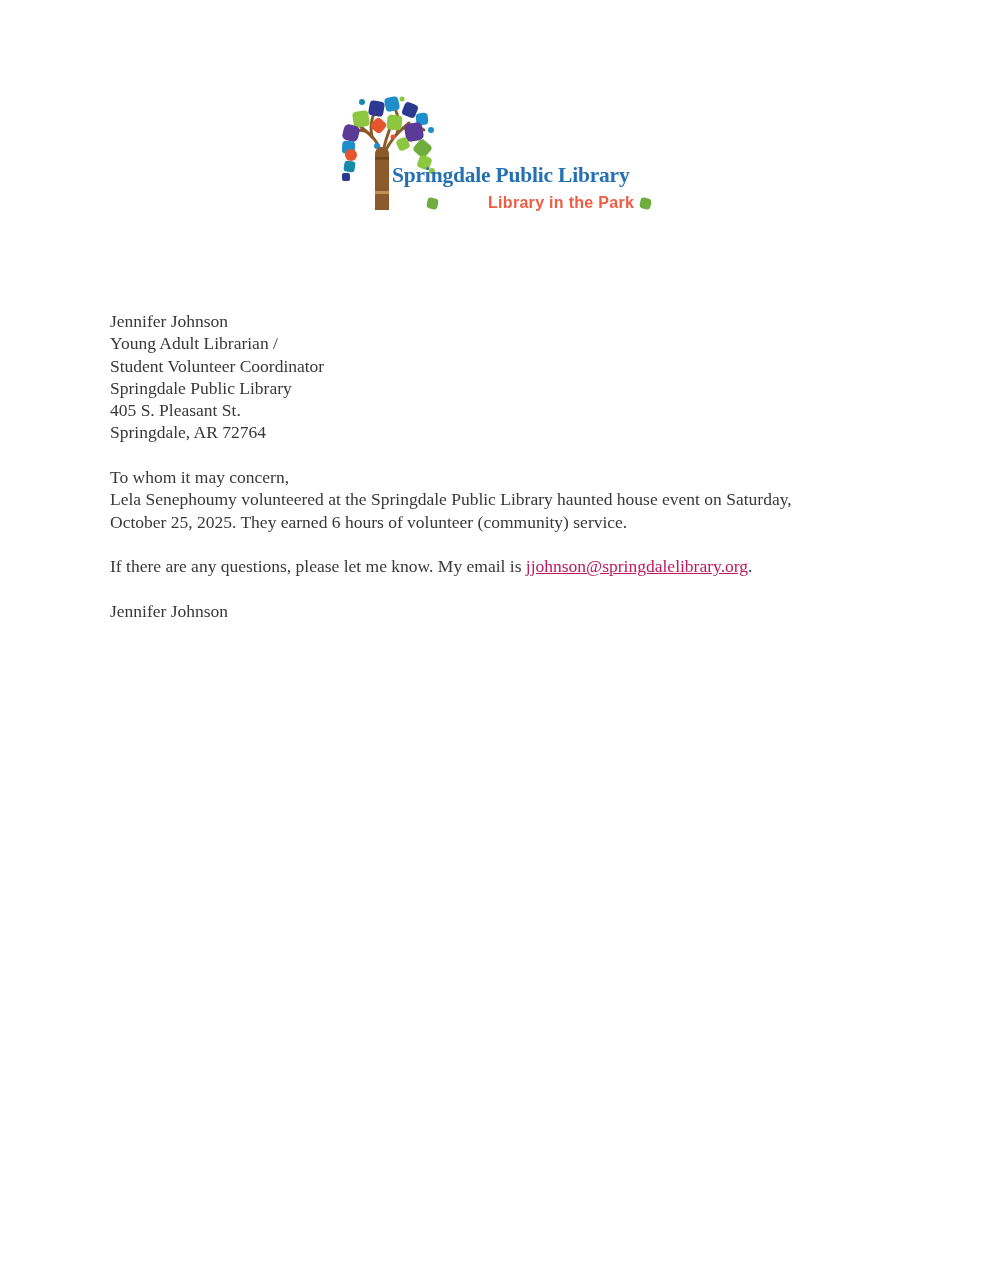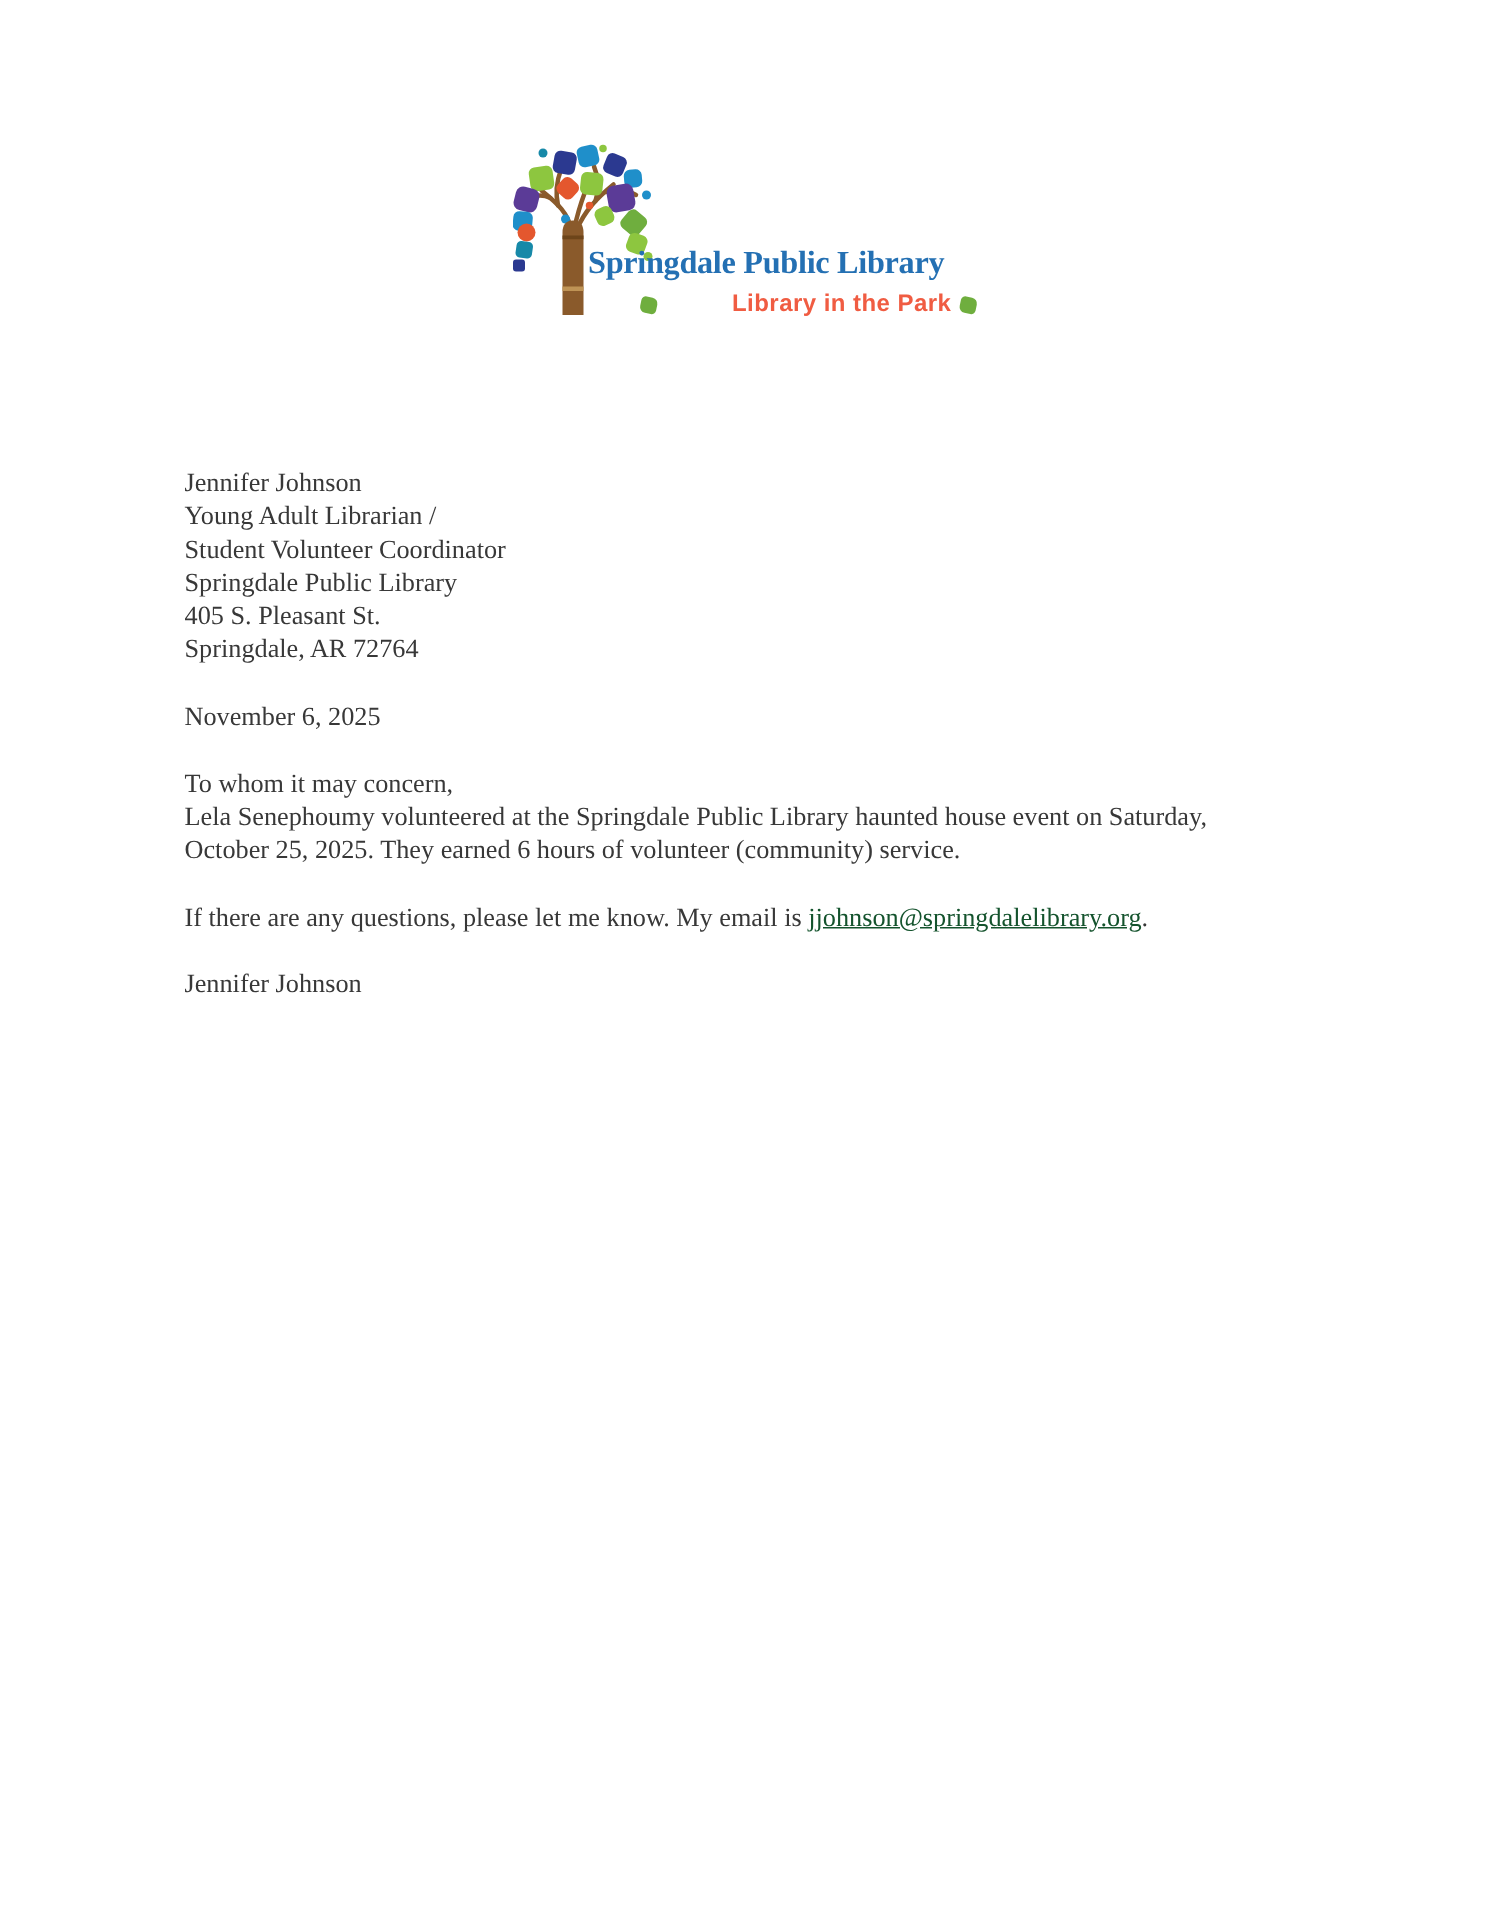--- a/index.html
+++ b/index.html
@@ -20,24 +20,24 @@
   .tagline-text {
     font-family:"Liberation Sans", sans-serif; font-weight:700;
     font-size:16px; color:#f05c42; letter-spacing:0.3px; white-space:nowrap;margin-left:44px;
   }
   .leaf {
     width:11px; height:11px; background:#6fae3e;
     border-radius:3px 4px 3px 4px; display:inline-block; transform:rotate(12deg);
   }
   .letter {
     position:absolute; left:110px; top:310px; width:770px;
-    font-size:17.5px; line-height:22.3px; color:#383838;margin-left:13px;
+    font-size:17.5px; line-height:22.3px; color:#383838;
   }
   .letter p { margin:0 0 22.3px 0; white-space:pre-line; }
-  .letter a { color:#14532d; text-decoration:underline; }
+  .letter a { color:#be185d; text-decoration:underline; }
 </style>
 </head>
 <body>
 
 <div class="page">
 
   <svg class="tree" viewBox="0 0 96 126" aria-hidden="true">
     <g stroke="#8a5a2b" stroke-width="3" fill="none" stroke-linecap="round">
       <path d="M39,58 C37,46 30,40 19,31"></path>
       <path d="M30,41 C28,32 29,25 32,17"></path>
@@ -84,21 +84,20 @@
     <span class="leaf"></span>
   </div>
 
   <div class="letter">
     <p>Jennifer Johnson
 Young Adult Librarian /
 Student Volunteer Coordinator
 Springdale Public Library
 405 S. Pleasant St.
 Springdale, AR 72764</p>
-    <p>November 6, 2025</p>
     <p>To whom it may concern,
 Lela Senephoumy volunteered at the Springdale Public Library haunted house event on Saturday,
 October 25, 2025. They earned 6 hours of volunteer (community) service.</p>
     <p><span>If there are any questions, please let me know. My email is </span><a href="#">jjohnson@springdalelibrary.org</a><span>.</span></p>
     <p>Jennifer Johnson</p>
   </div>
 
 </div>
 
 </body></html>

